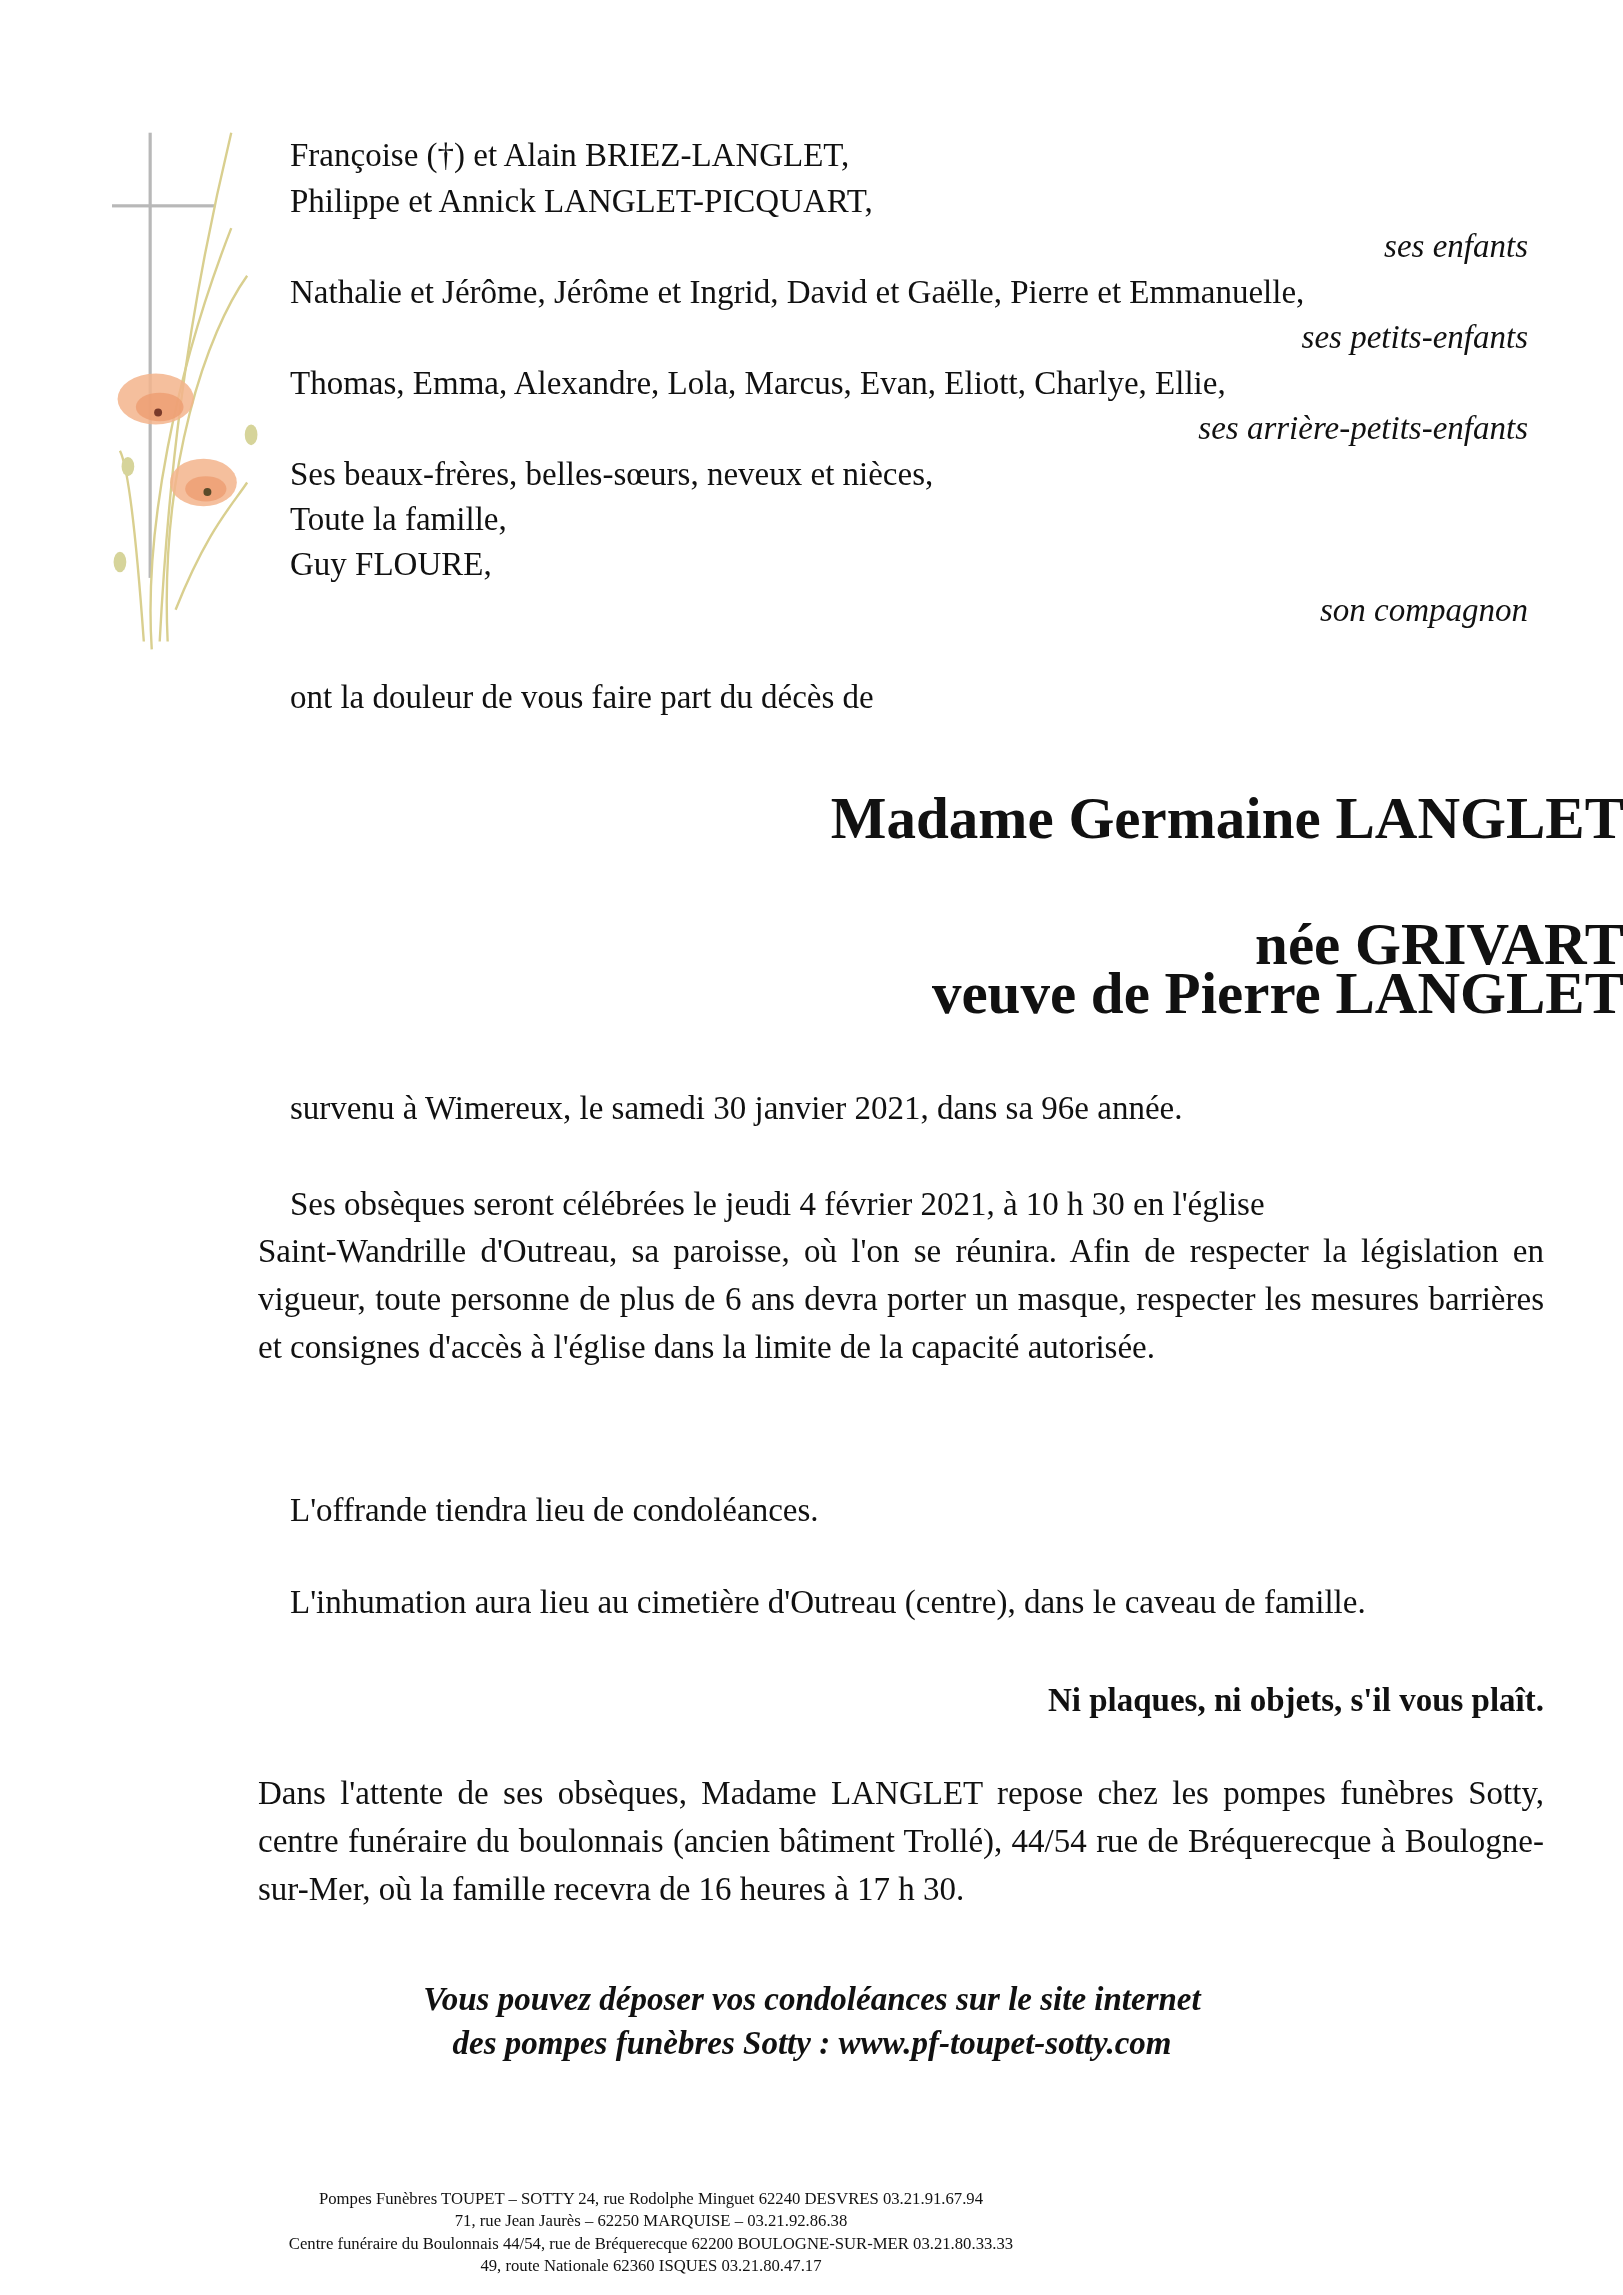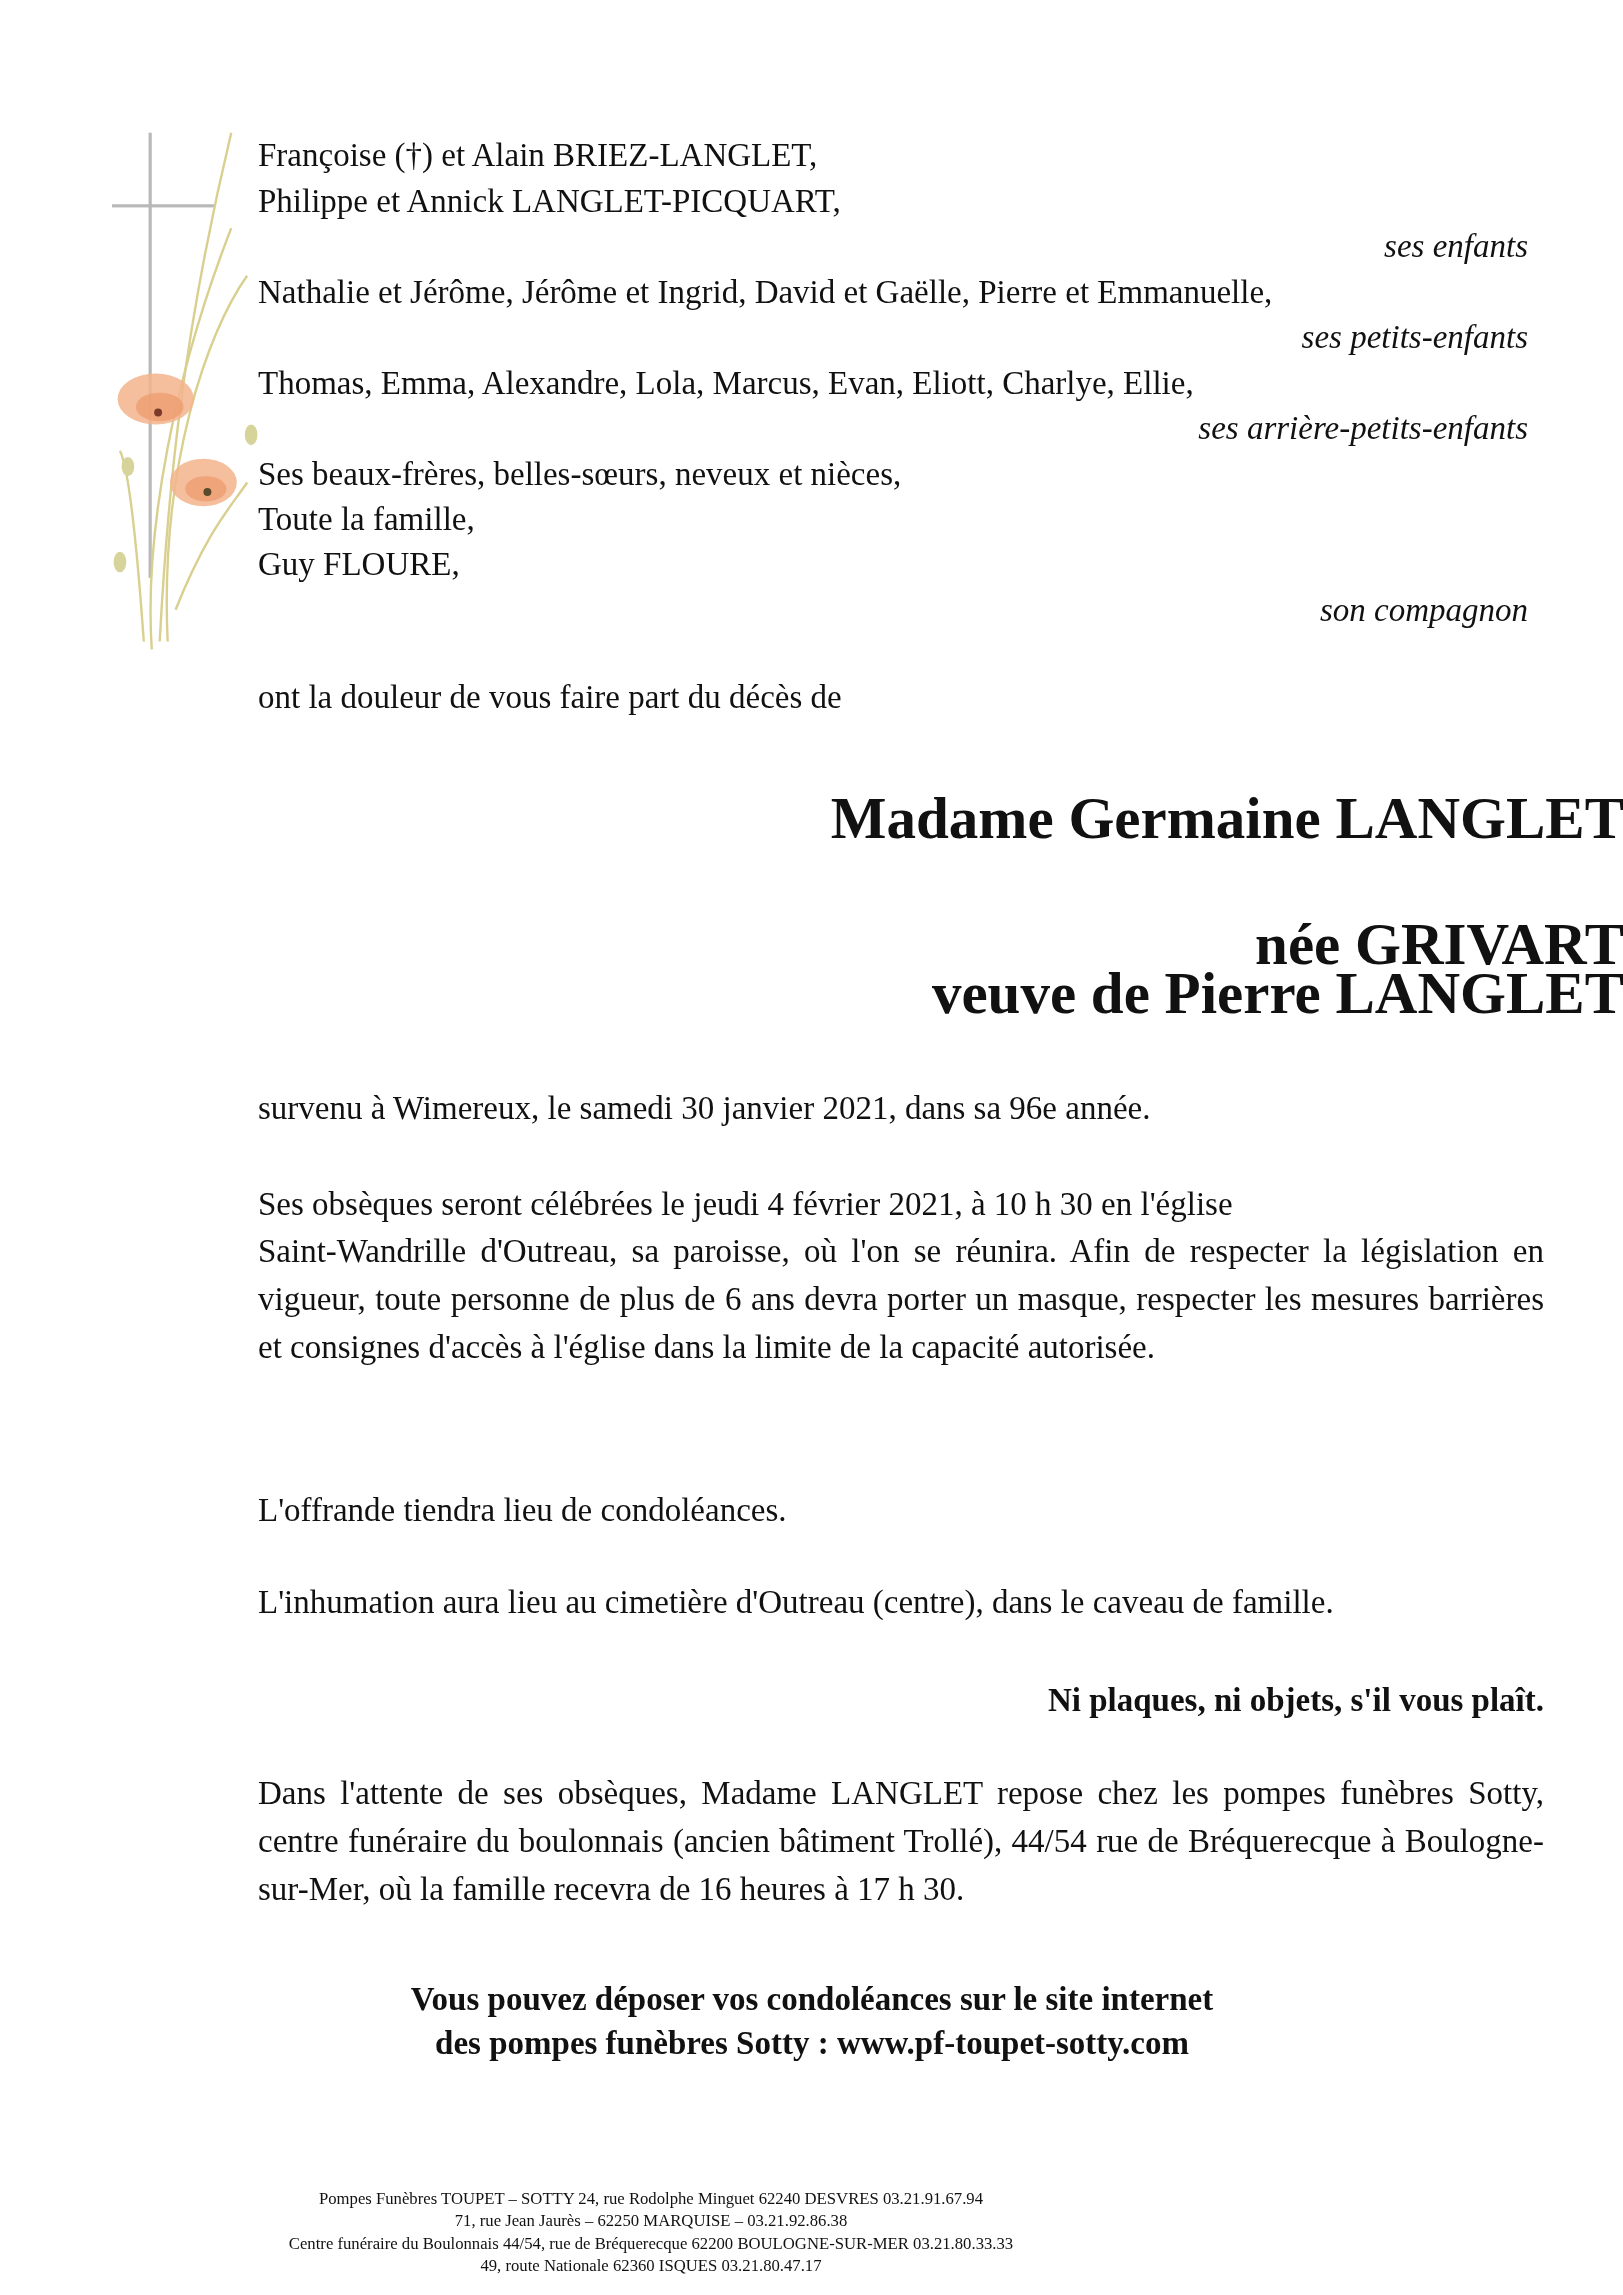--- a/index.html
+++ b/index.html
@@ -1,24 +1,24 @@
 <!DOCTYPE html>
 <html style="font-size:12.8px"><head>
 <meta charset="utf-8">
 <style>
   html, body { margin:0; padding:0; background:#ffffff; }
   body { width:1624px; height:2295px; position:relative; overflow:hidden;
          font-family:"Liberation Serif", "DejaVu Serif", serif; color:#111; }
-  .line { position:absolute; white-space:nowrap; font-size:33px; line-height:1; }
+  .line { position:absolute; white-space:nowrap; font-size:33px; line-height:1;margin-left:32px; }
   .l { left:258px; }
   .r { right:96px; text-align:right; font-style:italic; }
   .title { position:absolute; left:0; width:1624px; text-align:right; font-weight:bold; font-size:59px; white-space:nowrap; line-height:1; }
   .para { position:absolute; left:258px; width:1286px; font-size:33px; line-height:48px; text-align:justify; }
   .closing { position:absolute; right:80px; font-weight:bold; font-size:33px; white-space:nowrap; }
-  .web { position:absolute; left:0; width:1624px; text-align:center; font-weight:bold; font-size:33px; line-height:45px; }
+  .web { position:absolute; left:0; width:1624px; text-align:center; font-style:italic; font-weight:bold; font-size:33px; line-height:45px; }
   .footer { position:absolute; left:0; width:1302px; text-align:center; font-size:16.7px; line-height:22px; }
   .deco { position:absolute; left:112px; top:132px; width:159px; height:542px; }
 </style>
 </head>
 <body>
 
 <svg class="deco" viewBox="0 0 200 680">
   <g>
     <rect x="46" y="0" width="4" height="560" fill="#b8b8b8"></rect>
     <rect x="0" y="90" width="130" height="4" fill="#b8b8b8"></rect>

